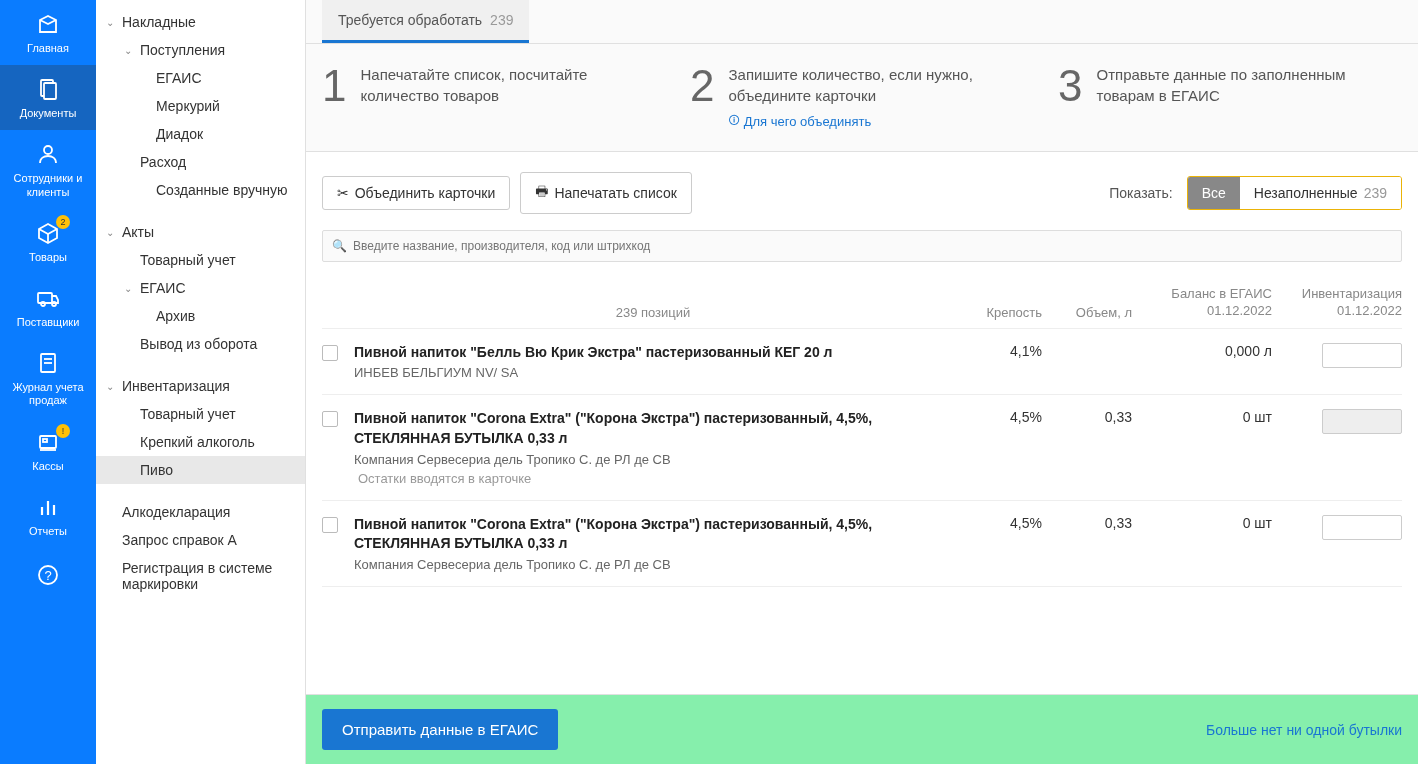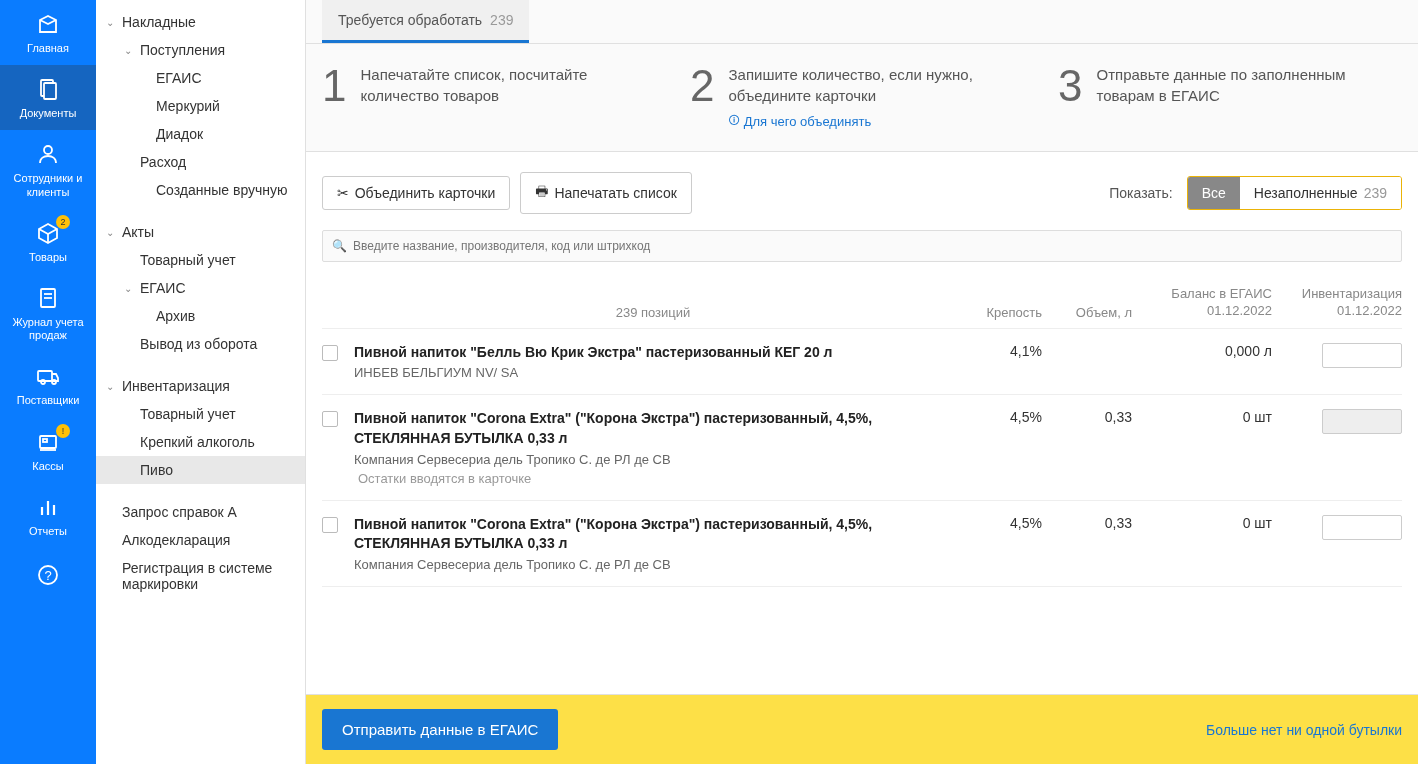--- a/index.html
+++ b/index.html
@@ -61,21 +61,21 @@
 .trow { display: grid; grid-template-columns: 32px minmax(0,1fr) 90px 90px 140px 130px; padding: 14px 0; border-bottom: 1px solid #eee; align-items: flex-start; }
 .trow .cb { padding-top: 2px; }
 .trow .name { font-weight: 600; color: #222; line-height:1.4; }
 .trow .sub { color: #666; font-size: 13px; margin-top: 3px; }
 .trow .note { color: #999; font-size: 13px; margin-top: 4px; margin-left:4px; }
 .trow .cell { text-align: right; color: #333; }
 .trow .inp input { width: 80px; border: 1px solid #ccc; padding: 4px 6px; text-align: right; border-radius:2px; }
 .trow .inp.disabled input { background: #eee; }
 .checkbox { width:16px; height:16px; border:1px solid #bbb; border-radius:2px; background:#fff; cursor:pointer; }
 
-.footer { display: flex; align-items: center; padding: 14px 16px; border-top: 1px solid #e0e0e0; background: #fde047; }
+.footer { display: flex; align-items: center; padding: 14px 16px; border-top: 1px solid #e0e0e0; background: #86efac; }
 .btn-primary { background: #1976d2; color: #fff; border: none; padding: 12px 20px; border-radius: 3px; cursor: pointer; font-size: 15px; }
 .link-right { color: #1976d2; cursor: pointer; font-size: 14px; }
 
 svg { display: block; }
 </style>
 </head>
 <body>
 
 <div class="app">
 
@@ -114,41 +114,41 @@
             <path d="M3 8 L12 13 L21 8"></path>
             <path d="M12 13 L12 22"></path>
           </svg>
         </span>
         <span class="lbl">Товары</span>
         <span class="badge">2</span>
       </div>
       <div class="rail-item">
         <span class="ico">
           <svg width="24" height="24" viewBox="0 0 24 24" fill="none" stroke="#fff" stroke-width="1.8">
-            <rect x="5" y="3" width="14" height="18" rx="1"></rect>
-            <line x1="8" y1="8" x2="16" y2="8"></line>
-            <line x1="8" y1="12" x2="16" y2="12"></line>
-          </svg>
-        </span>
-        <span class="lbl">Журнал учета продаж</span>
-      </div>
-      <div class="rail-item">
-        <span class="ico">
-          <svg width="24" height="24" viewBox="0 0 24 24" fill="none" stroke="#fff" stroke-width="1.8">
             <rect x="2" y="7" width="14" height="10" rx="1"></rect>
             <path d="M16 10 L20 10 L22 14 L22 17 L16 17"></path>
             <circle cx="7" cy="18" r="2"></circle>
             <circle cx="18" cy="18" r="2"></circle>
           </svg>
         </span>
         <span class="lbl">Поставщики</span>
       </div>
       <div class="rail-item">
         <span class="ico">
           <svg width="24" height="24" viewBox="0 0 24 24" fill="none" stroke="#fff" stroke-width="1.8">
+            <rect x="5" y="3" width="14" height="18" rx="1"></rect>
+            <line x1="8" y1="8" x2="16" y2="8"></line>
+            <line x1="8" y1="12" x2="16" y2="12"></line>
+          </svg>
+        </span>
+        <span class="lbl">Журнал учета продаж</span>
+      </div>
+      <div class="rail-item">
+        <span class="ico">
+          <svg width="24" height="24" viewBox="0 0 24 24" fill="none" stroke="#fff" stroke-width="1.8">
             <rect x="4" y="6" width="16" height="12" rx="1"></rect>
             <rect x="7" y="9" width="4" height="3"></rect>
             <line x1="4" y1="20" x2="20" y2="20"></line>
           </svg>
         </span>
         <span class="lbl">Кассы</span>
         <span class="badge">!</span>
       </div>
       <div class="rail-item">
         <span class="ico">
@@ -232,24 +232,24 @@
       <div class="tree-item level-1">
         <span class="chev"></span>
         <span>Крепкий алкоголь</span>
       </div>
       <div class="tree-item level-1 selected">
         <span class="chev"></span>
         <span>Пиво</span>
       </div>
       <div style="height: 14px;"></div>
       <div class="tree-item level-0 row-simple">
+        <span>Алкодекларация</span>
+      </div>
+      <div class="tree-item level-0 row-simple">
         <span>Запрос справок А</span>
-      </div>
-      <div class="tree-item level-0 row-simple">
-        <span>Алкодекларация</span>
       </div>
       <div class="tree-item level-0 row-simple">
         <span>Регистрация в системе маркировки</span>
       </div>
     </div>
 
   <div class="main">
 
     <div class="tabs" id="tabs">
         <div class="tab active">

